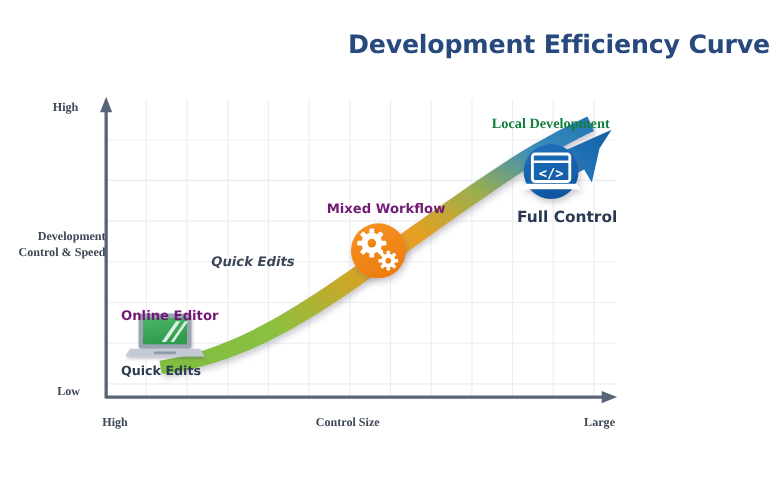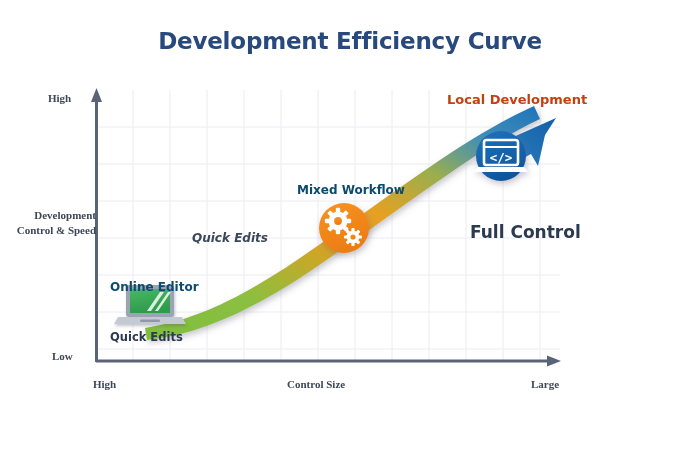--- a/index.html
+++ b/index.html
@@ -18,21 +18,21 @@
     position: absolute;
     left: 0; top: 0;
     width: 700px;
     height: 450px;
   }
   .slide-title {
     position: absolute;
     left: 0;
     top: 28px;
     width: 700px;
-    text-align: center;
+    text-align: right;
     font-family: "DejaVu Sans", sans-serif;
     font-size: 23px;
     font-weight: bold;
     color: #27497d;
     letter-spacing: -0.2px;
   }
   .axis-text {
     position: absolute;
     font-family: Liberation Serif, serif;
     font-size: 11px;
@@ -50,21 +50,21 @@
     line-height: 15px;
   }
   #x-small     { left: 93px;  top: 378px; }
   #x-title     { left: 287px; top: 378px; }
   #x-large     { left: 531px; top: 378px; }
 
   .node-title {
     position: absolute;
     font-family: "DejaVu Sans", sans-serif;
     font-weight: bold;
-    color: #0c4a6e;
+    color: #701a75;
     white-space: nowrap;
   }
   #label-online-editor {
     left: 110px; top: 280px;
     font-size: 12px;
   }
   #label-quick-edits-lower {
     left: 110px; top: 330px;
     font-size: 11.5px;
     color: #2b3a50;
@@ -73,29 +73,29 @@
     left: 192px; top: 231px;
     font-size: 12px;
     font-style: italic;
     color: #3b4758;
   }
   #label-mixed-workflow {
     left: 297px; top: 183px;
     font-size: 12px;
   }
   #label-local-development {
-    left: 447px; top: 92px;
+    left: 447px; top: 104px;
     font-size: 13px;
-    color: #c2410c;
+    color: #15803d;
+    font-family: Liberation Serif, serif;
   }
   #label-full-control {
     left: 470px; top: 190px;
-    font-size: 17px;
+    font-size: 14px;
     color: #2b3a50;
-    margin-top: 32px;
   }
 </style>
 </head>
 <body>
 
 <svg id="canvas" viewBox="0 0 700 450" xmlns="http://www.w3.org/2000/svg">
   <defs>
     <linearGradient id="ribbonGrad" x1="0" y1="1" x2="1" y2="0" gradientUnits="objectBoundingBox">
       <stop offset="0%" stop-color="#7fbd3f"></stop>
       <stop offset="22%" stop-color="#8cbf3f"></stop>

